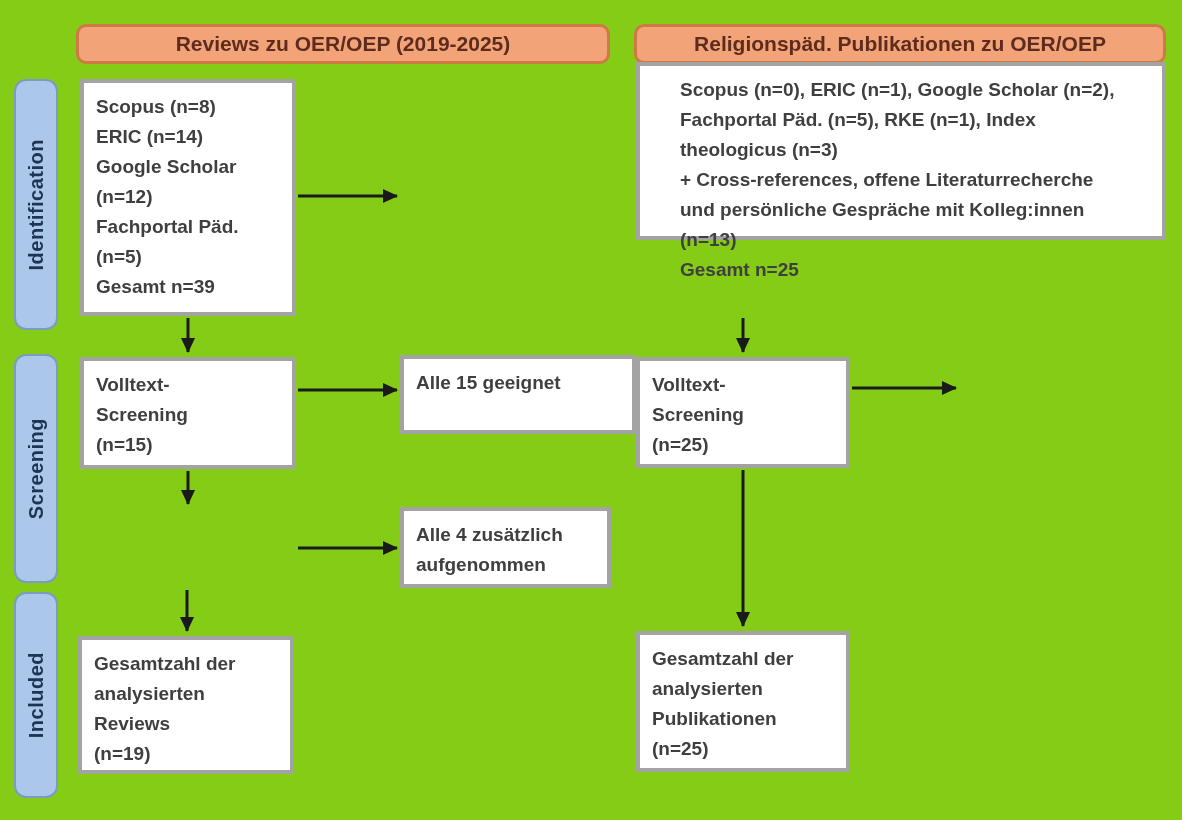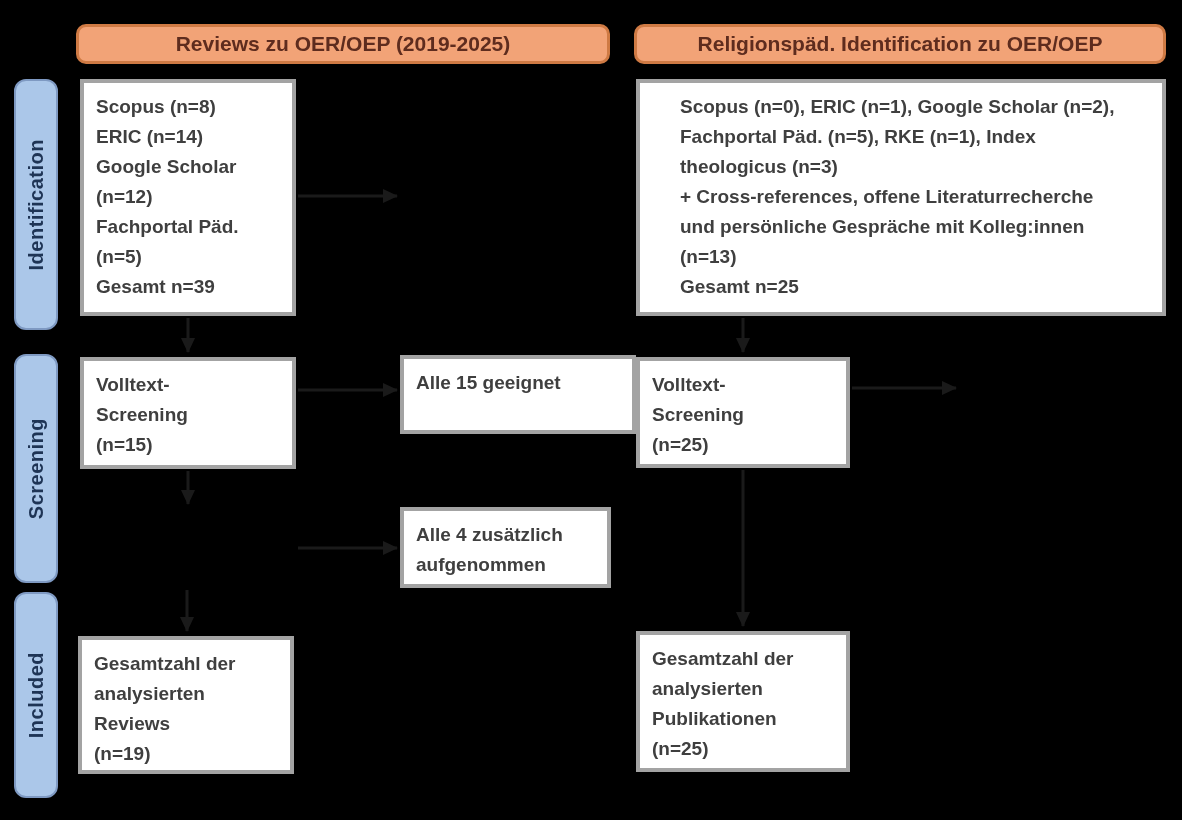--- a/index.html
+++ b/index.html
@@ -1,17 +1,17 @@
 <!DOCTYPE html>
 <html><head>
 <meta charset="utf-8">
 <style>
   html,body { margin:0; padding:0; background:#ffffff; }
   .canvas {
-    position:relative; width:1182px; height:820px; background:#000000;
+    position:relative; width:1182px; height:820px; background:#84cc16;
     font-family:"Liberation Sans", sans-serif; overflow:hidden;
   }
   .arrows { position:absolute; left:0; top:0; width:1182px; height:820px; }
 
   .hdr {
     position:absolute; box-sizing:border-box;
     background:#F2A377; border:3px solid #CF7A44; border-radius:10px;
     display:flex; align-items:center; justify-content:center;
     font-weight:700; font-size:21px; color:#5E2C1E; text-align:center;
   }
@@ -49,21 +49,21 @@
     <line x1="298" y1="390" x2="397" y2="390" stroke="#1A1A1A" stroke-width="3" marker-end="url(#ah)"></line>
     <line x1="188" y1="471" x2="188" y2="504" stroke="#1A1A1A" stroke-width="3" marker-end="url(#ah)"></line>
     <line x1="298" y1="548" x2="397" y2="548" stroke="#1A1A1A" stroke-width="3" marker-end="url(#ah)"></line>
     <line x1="187" y1="590" x2="187" y2="631" stroke="#1A1A1A" stroke-width="3" marker-end="url(#ah)"></line>
     <line x1="743" y1="318" x2="743" y2="352" stroke="#1A1A1A" stroke-width="3" marker-end="url(#ah)"></line>
     <line x1="852" y1="388" x2="956" y2="388" stroke="#1A1A1A" stroke-width="3" marker-end="url(#ah)"></line>
     <line x1="743" y1="470" x2="743" y2="626" stroke="#1A1A1A" stroke-width="3" marker-end="url(#ah)"></line>
   </svg>
 
   <div class="hdr" style="left:76px; top:24px; width:534px; height:40px;">Reviews zu OER/OEP (2019-2025)</div>
-  <div class="hdr" style="left:634px; top:24px; width:532px; height:40px;">Religionspäd. Identification zu OER/OEP</div>
+  <div class="hdr" style="left:634px; top:24px; width:532px; height:40px;">Religionspäd. Publikationen zu OER/OEP</div>
 
   <div class="stage" style="left:14px; top:79px; width:44px; height:251px;">
     <span>Identification</span>
   </div>
   <div class="stage" style="left:14px; top:354px; width:44px; height:229px;">
     <span>Screening</span>
   </div>
   <div class="stage" style="left:14px; top:592px; width:44px; height:206px;">
     <span>Included</span>
   </div>
@@ -85,21 +85,21 @@
 
 
   <div class="fbox" style="left:400px; top:507px; width:211px; height:81px;">Alle 4 zusätzlich
 aufgenommen</div>
 
   <div class="fbox" style="left:78px; top:636px; width:216px; height:138px;">Gesamtzahl der
 analysierten
 Reviews
 (n=19)</div>
 
-  <div class="fbox" style="left:636px; top:79px; width:530px; height:237px;padding-left:40px;">Scopus (n=0), ERIC (n=1), Google Scholar (n=2),
+  <div class="fbox" style="left:636px; top:62px; width:530px; height:178px;padding-left:40px;">Scopus (n=0), ERIC (n=1), Google Scholar (n=2),
 Fachportal Päd. (n=5), RKE (n=1), Index
 theologicus (n=3)
 + Cross-references, offene Literaturrecherche
 und persönliche Gespräche mit Kolleg:innen
 (n=13)
 Gesamt n=25</div>
 
   <div class="fbox" style="left:636px; top:357px; width:214px; height:111px;">Volltext-
 Screening
 (n=25)</div>

